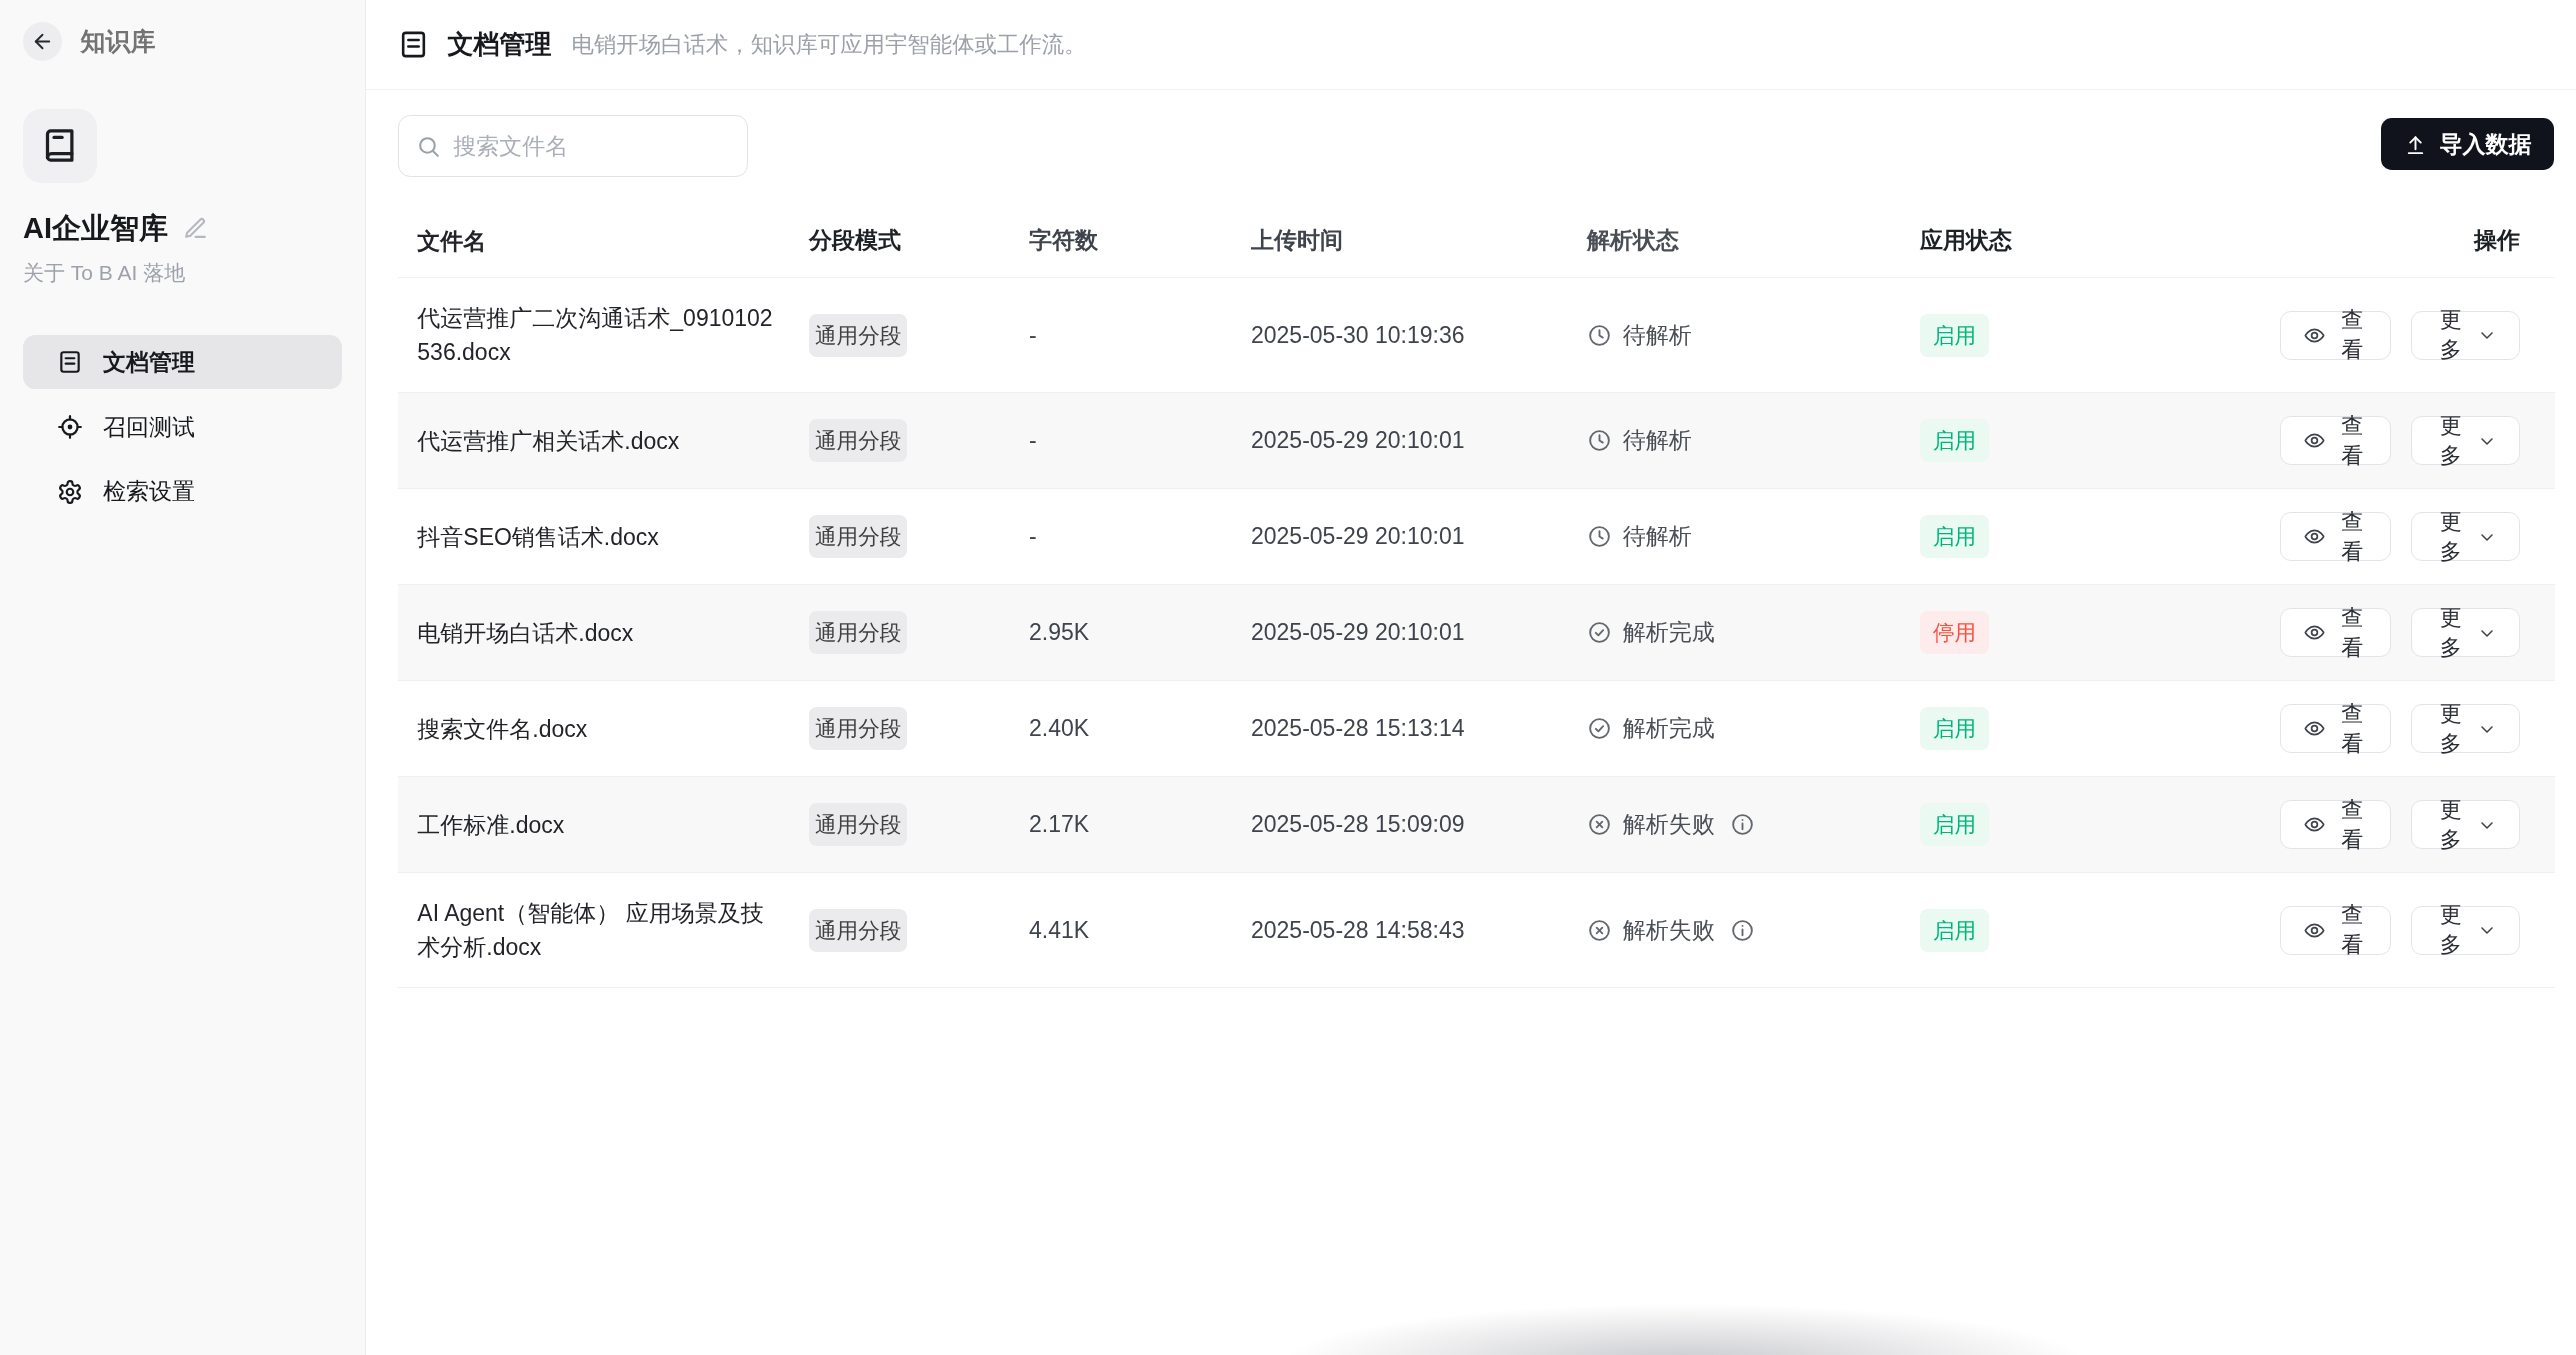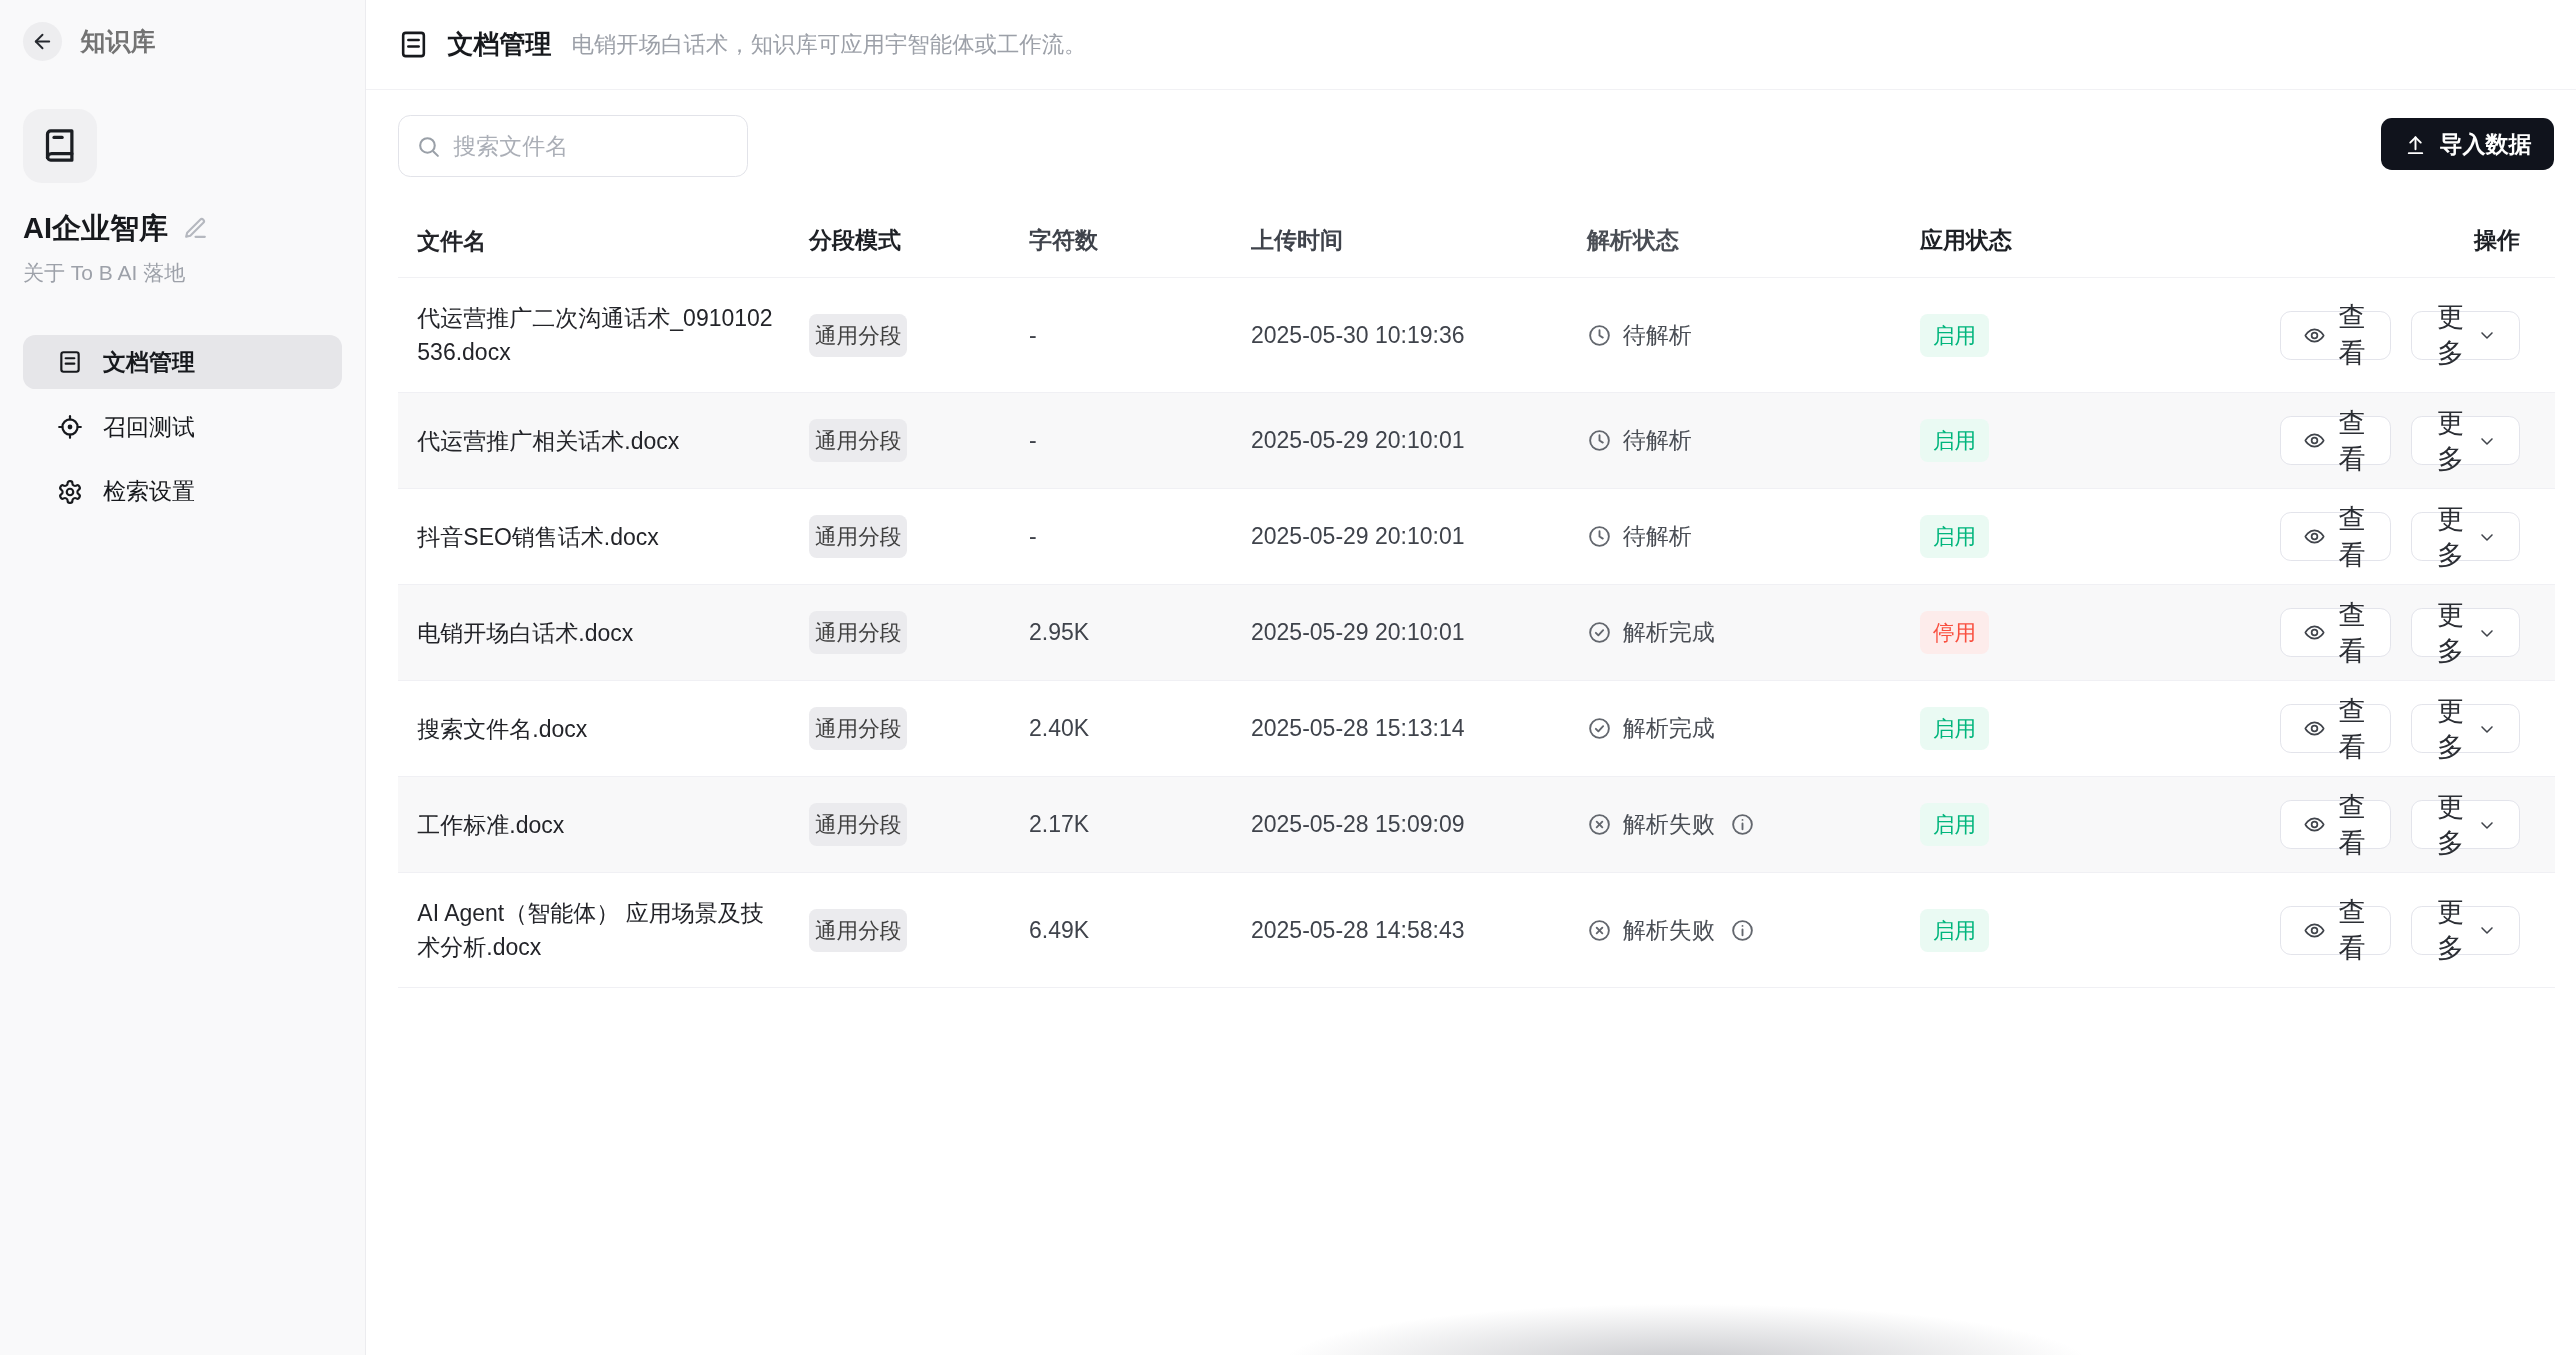--- a/index.html
+++ b/index.html
@@ -67,21 +67,21 @@
   .row[data-state="pending"] .icon-clock { display:inline-flex; }
   .row[data-state="done"]    .icon-check { display:inline-flex; }
   .row[data-state="failed"]  .icon-fail  { display:inline-flex; }
   .info-ic { display:none; margin-left:4.6px; }
   .row[data-state="failed"]  .info-ic { display:inline-flex; }
   .app-badge { display:inline-block; border-radius:7.7px; padding:7px 13px; font-size:21.6px; }
   .app-on  { color:#00b57c; background:#eafaf3; }
   .app-off { color:#f94f3f; background:#fdeceb; }
   .c7 { display:flex; justify-content:flex-end; align-items:center; gap:20px; padding-right:35px; }
   .act-btn { height:49px; background:#fff; border:1.5px solid #e3e4eb; border-radius:10.8px;
-    display:flex; align-items:center; gap:10px; padding:0 22px; font-size:27px;
+    display:flex; align-items:center; gap:10px; padding:0 22px; font-size:22px;
     color:#2b2e34; font-family:inherit; cursor:pointer; }
   .act-btn svg { width:23px; height:23px; stroke:#40444b; }
 
   .bottom-shadow { position:absolute; left:810px; bottom:-9.3px; width:1019px; height:93px;
     background:radial-gradient(ellipse 55% 90% at 50% 100%, rgba(110,112,122,0.38), rgba(110,112,122,0) 72%);
     pointer-events:none; }
 </style>
 </head>
 <body>
 
@@ -435,21 +435,21 @@
                   <path d="M6 9.5l6 6 6-6"></path>
                 </svg>
         </span>
       </button>
     </div>
   </div>
 
   <div class="tr row" data-state="failed">
     <div class="c1">AI Agent（智能体） 应用场景及技术分析.docx</div>
     <div class="c2"><span class="mode-badge">通用分段</span></div>
-    <div class="c3">6.49K</div>
+    <div class="c3">4.41K</div>
     <div class="c4">2025-05-28 14:58:43</div>
     <div class="c5">
 
       <span class="parse-ic icon-fail">
         <svg viewBox="0 0 24 24" fill="none" stroke-width="1.8" stroke-linecap="round" stroke-linejoin="round">
                 <circle cx="12" cy="12" r="9"></circle>
                 <path d="M9.3 9.3l5.4 5.4"></path>
                 <path d="M14.7 9.3l-5.4 5.4"></path>
               </svg>
       </span>

